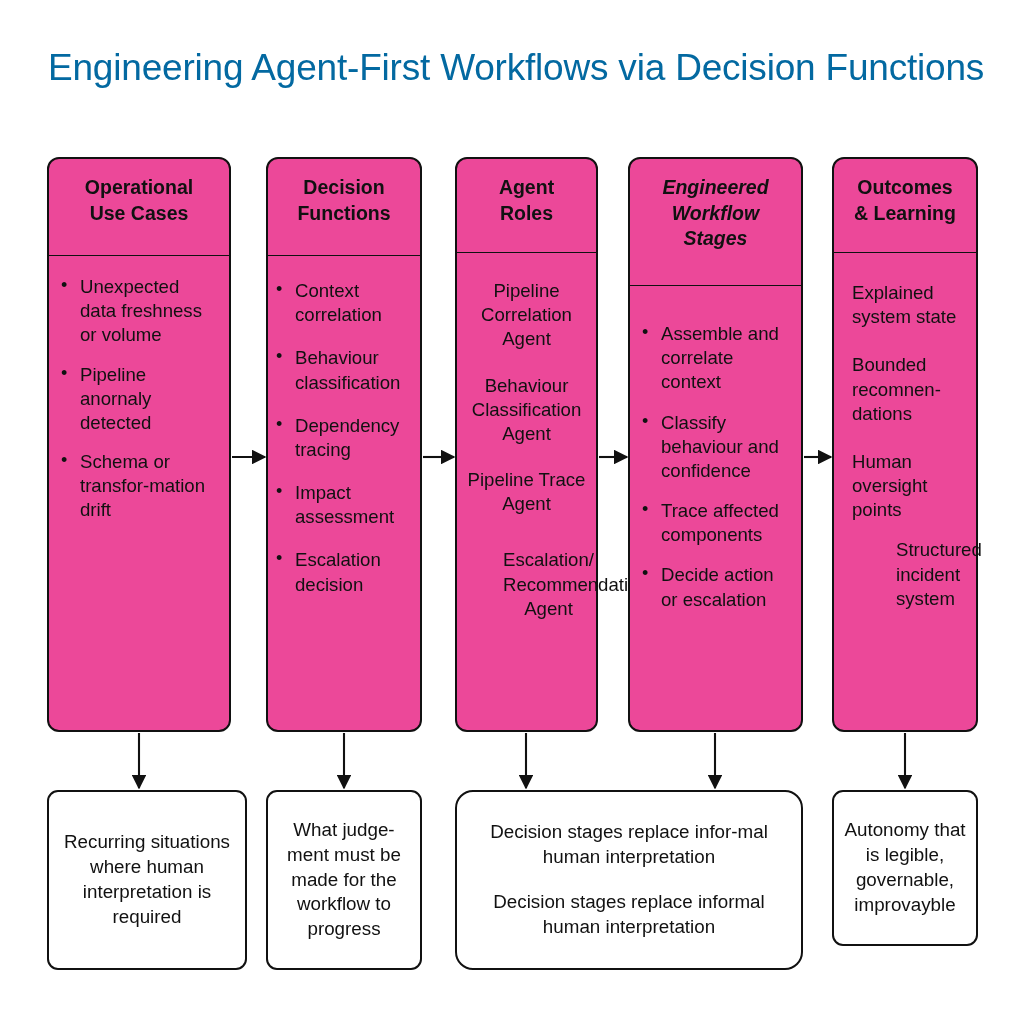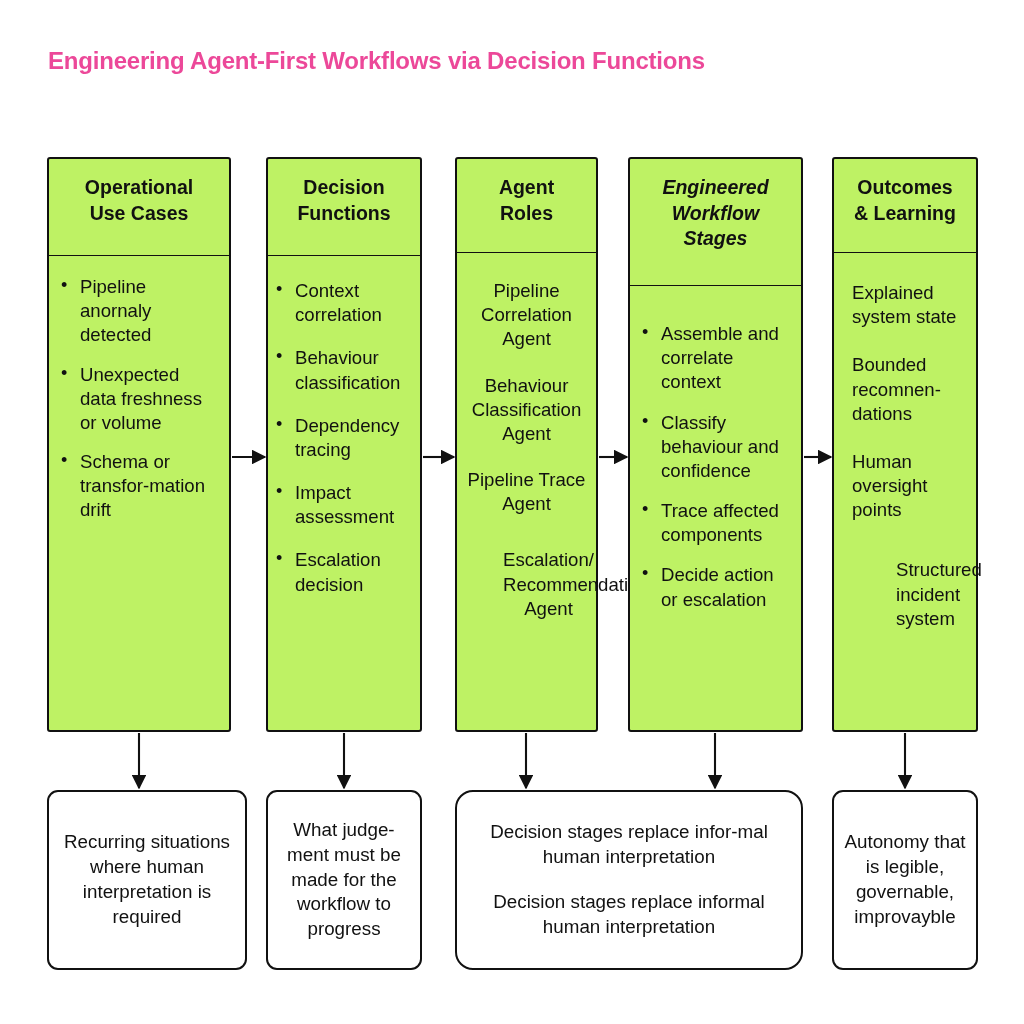--- a/index.html
+++ b/index.html
@@ -22,35 +22,35 @@
     width: 1024px;
     height: 1024px;
   }
 
   
   #diagram-title {
     position: absolute;
     left: 48px;
     top: 47px;
     width: 930px;
-    font-size: 24px;
-    font-weight: bold;
+    font-size: 37px;
+    font-weight: normal;
     letter-spacing: -0.2px;
-    color: #ec4899;
+    color: #0369a1;
     line-height: 1.15;
     white-space: nowrap;
   }
 
   
   .box {
     position: absolute;
     box-sizing: border-box;
     border: 2.1px solid #111111;
-    border-radius: 3px;
-    background: #bef264;
+    border-radius: 12px;
+    background: #ec4899;
   }
 
   .col-header {
     position: absolute;
     left: 0;
     right: 0;
     box-sizing: border-box;
     text-align: center;
     font-weight: bold;
     font-size: 19.5px;
@@ -141,22 +141,22 @@
   <div id="diagram-title">Engineering Agent-First Workflows via Decision Functions</div>
 
   <div class="box" style="left:47px; top:157px; width:184px; height:575px;">
     <div class="col-header" style="top:0; height:96px;">
       <div>Operational</div>
       <div>Use Cases</div>
     </div>
     <div class="col-divider" style="top:96px;"></div>
     <div class="col-body" style="top:116px; padding:0 10px 0 8px;">
       <ul class="bullets">
+        <li><span>Unexpected data freshness or volume</span></li>
         <li><span>Pipeline anornaly detected</span></li>
-        <li><span>Unexpected data freshness or volume</span></li>
         <li><span>Schema or transfor-mation drift</span></li>
       </ul>
     </div>
   </div>
 
   <div class="box" style="left:266px; top:157px; width:156px; height:575px;">
     <div class="col-header" style="top:0; height:96px;">
       <div>Decision</div>
       <div>Functions</div>
     </div>
@@ -208,40 +208,40 @@
   <div class="box" style="left:832px; top:157px; width:146px; height:575px;">
     <div class="col-header" style="top:0; height:93px;">
       <div>Outcomes</div>
       <div>&amp; Learning</div>
     </div>
     <div class="col-divider" style="top:93px;"></div>
     <div class="col-body left-text" style="top:122px; padding:0 6px 0 18px;">
       <ul class="plain-list">
         <li style="margin-bottom:24px;"><span>Explained system state</span></li>
         <li style="margin-bottom:24px;"><span>Bounded recomnen-dations</span></li>
-        <li style="margin-bottom:36px;"><span>Human oversight points</span></li>
+        <li style="margin-bottom:16px;"><span>Human oversight points</span></li>
         <li><span>Structured incident system</span></li>
       </ul>
     </div>
   </div>
 
   <div class="caption-box" style="left:47px; top:790px; width:200px; height:180px;">
     <p>Recurring situations where human interpretation is required</p>
   </div>
 
   <div class="caption-box" style="left:266px; top:790px; width:156px; height:180px;">
     <p>What judge-ment must be made for the workflow to progress</p>
   </div>
 
   <div class="caption-box" style="left:455px; top:790px; width:348px; height:180px;border-radius:18px;">
     <p>Decision stages replace infor-mal human interpretation</p>
     <p>Decision stages replace informal human interpretation</p>
   </div>
 
-  <div class="caption-box" style="left:832px; top:790px; width:146px; height:180px;">
+  <div class="caption-box" style="left:832px; top:790px; width:146px; height:156px;">
     <p>Autonomy that is legible, governable, improvayble</p>
   </div>
 
   <svg id="arrow-layer" viewBox="0 0 1024 1024" width="1024" height="1024" xmlns="http://www.w3.org/2000/svg">
     <defs>
       <marker id="ah" viewBox="0 0 10 10" refX="9" refY="5" markerWidth="7" markerHeight="7" orient="auto-start-reverse">
         <path d="M 0 0 L 10 5 L 0 10 z" fill="#111111"></path>
       </marker>
     </defs>
 

